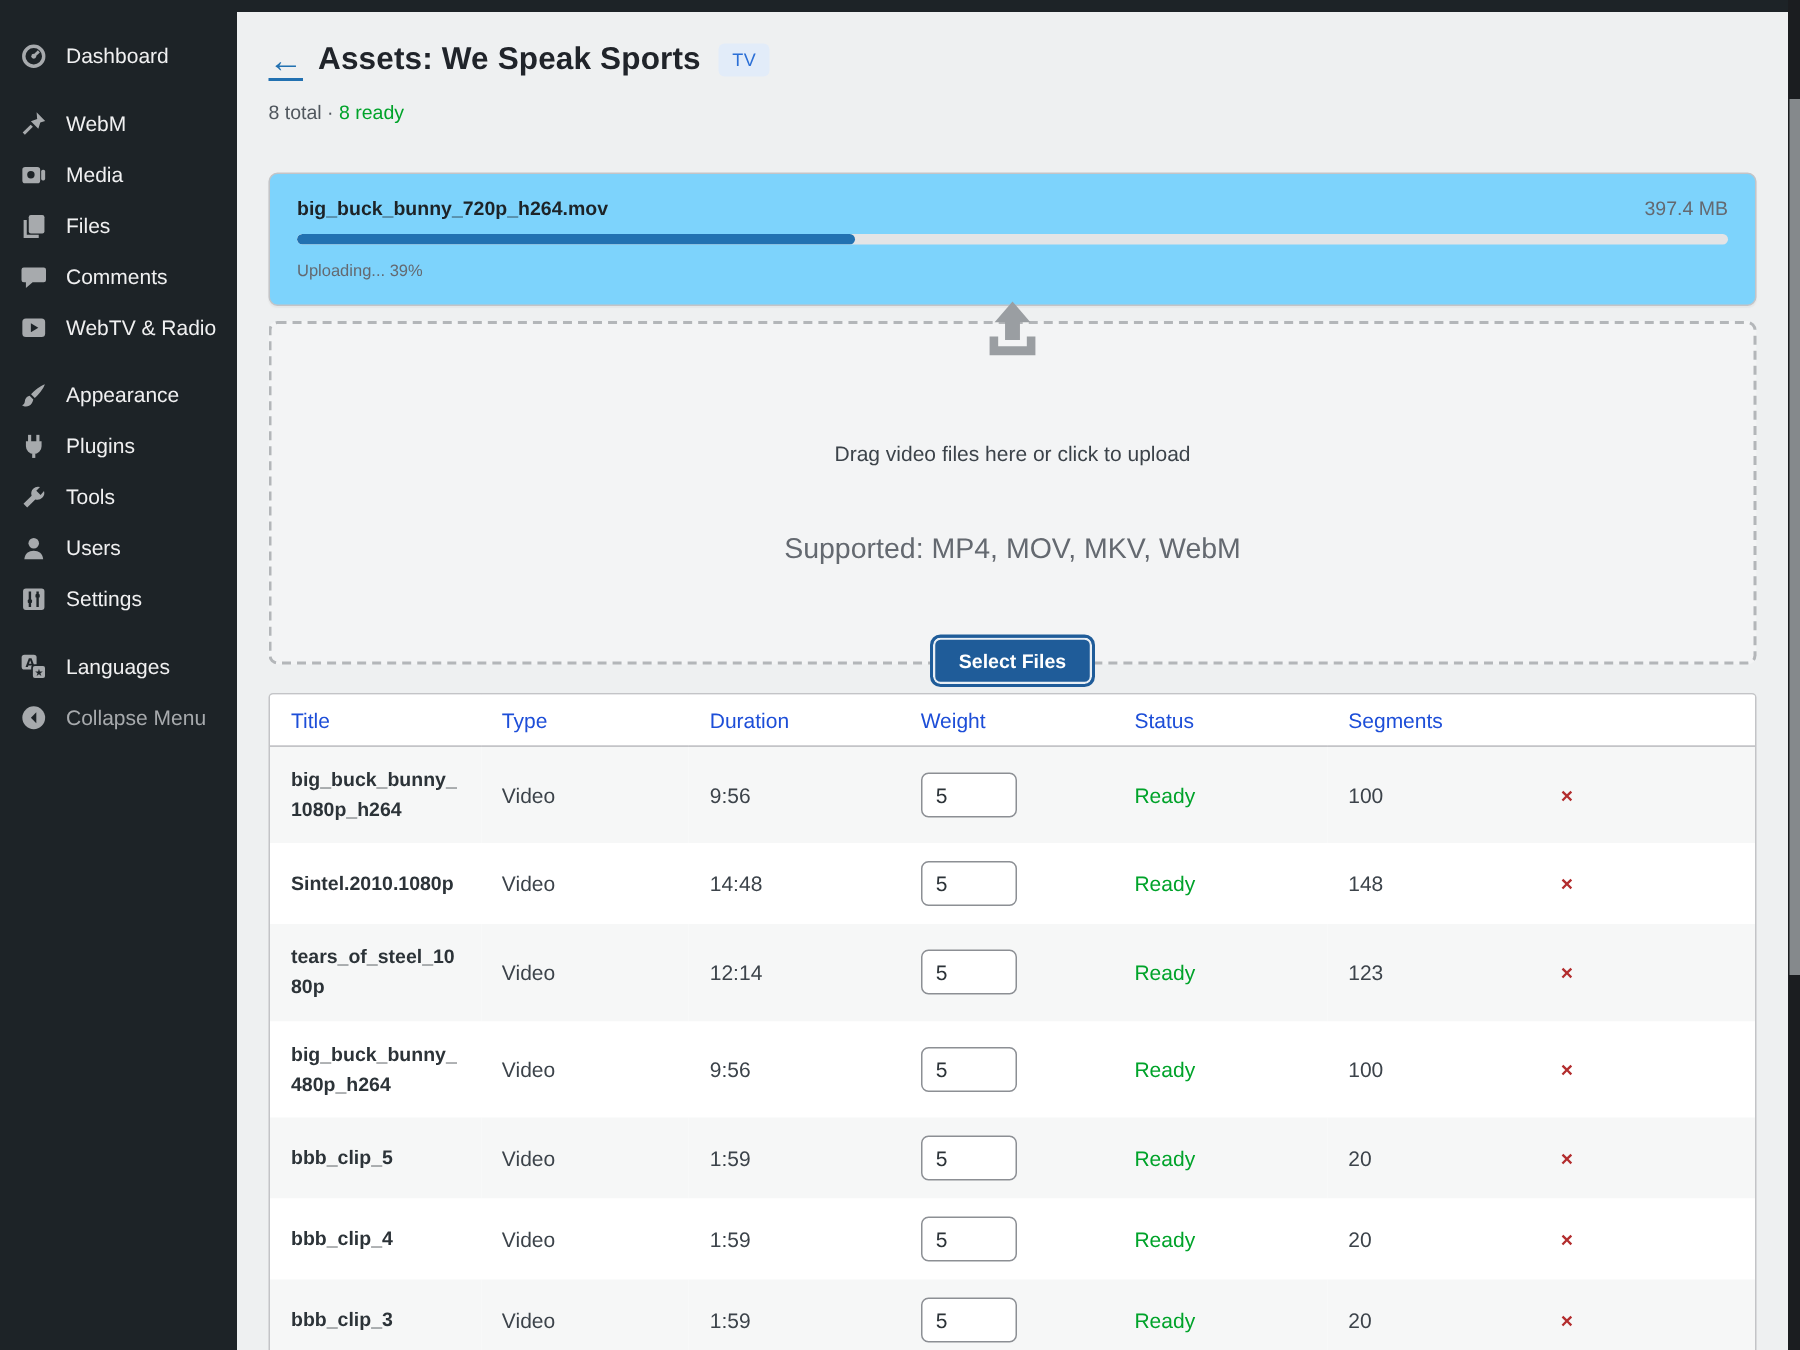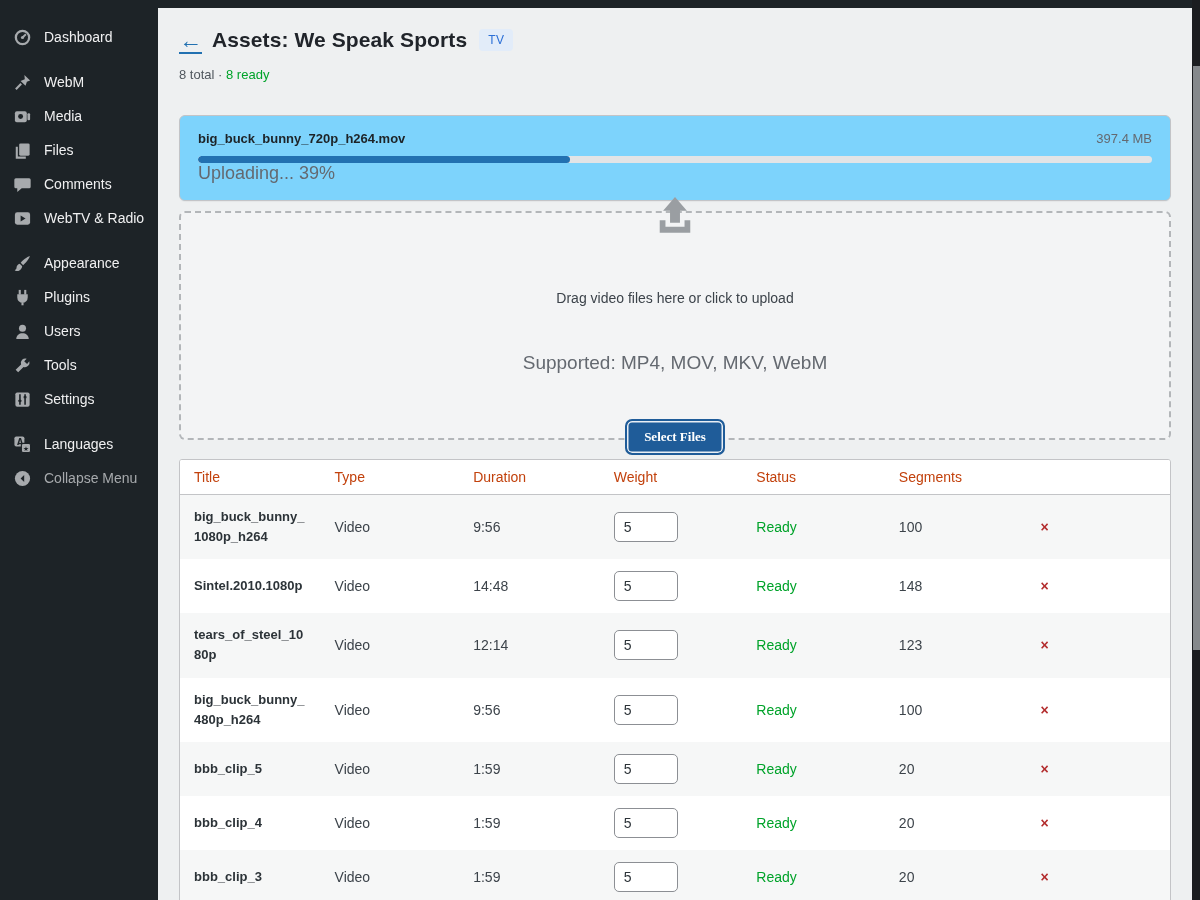--- a/index.html
+++ b/index.html
@@ -53,46 +53,46 @@
     margin-top: 33px; background: #7dd3fc; border: 1px solid #c3c4c7; border-radius: 6px;
     padding: 15px 18px 16px; box-shadow: 0 1px 1px rgba(0,0,0,.04);
   }
   .upload-row { display: flex; justify-content: space-between; align-items: baseline; }
   .upload-filename { font-size: 13px; font-weight: 700; color: #1d2327; }
   .upload-size { font-size: 13px; color: #646970; }
   .progress-track {
     margin-top: 10px; height: 7px; background: #e3e4e6; border-radius: 4px; overflow: hidden;
   }
   .progress-fill { height: 100%; width: 0; background: #2271b1; border-radius: 4px; }
-  .upload-status { margin-top: 0; font-size: 18px; color: #646970; }
+  .upload-status { margin-top: 12px; font-size: 11px; color: #646970; }
 
   
   .dropzone {
     margin-top: 10px; height: 229px; border: 2px dashed #b3b6b9; border-radius: 6px;
     background: #f3f4f5; display: flex; flex-direction: column; align-items: center;
     justify-content: center; text-align: center; cursor: pointer; gap: 32px;
   }
   .dz-icon { width: 46px; height: 42px; color: #9a9ea2; }
   .dz-icon svg { width: 100%; height: 100%; display: block; }
   .dz-line1 { margin-top: 20px; font-size: 14px; color: #3c434a; }
   .dz-line2 { margin-top: 14px; font-size: 19px; color: #646970; }
   .dz-button {
     margin-top: 13px; background: #1f5c99; color: #fff; font-size: 13px; font-weight: 600;
-    font-family: Liberation Serif, serif; padding: 8px 17px; border: 2px solid #1f5c99; border-radius: 7px;
+    font-family: Liberation Sans, sans-serif; padding: 8px 17px; border: 2px solid #1f5c99; border-radius: 7px;
     box-shadow: inset 0 0 0 1.5px rgba(255,255,255,.9); cursor: pointer;
   }
 
   
   .table-card {
     margin-top: 19px; background: #fff; border: 1px solid #c3c4c7; border-radius: 3px;
     overflow: hidden;
   }
   table { width: 100%; border-collapse: collapse; table-layout: fixed; }
   thead th {
-    text-align: left; font-weight: 400; font-size: 14px; color: #c2410c;
+    text-align: left; font-weight: 400; font-size: 14px; color: #1d4ed8;
     padding: 9px 14px; border-bottom: 1px solid #c3c4c7; background: #fff;
   }
   tbody tr:nth-child(odd) { background: #f6f7f7; }
   tbody tr:nth-child(even) { background: #fff; }
   tbody td { padding: 12px 14px; font-size: 14px; color: #3c434a; vertical-align: middle; }
   td.c-title { font-size: 13px; font-weight: 700; color: #2c3338; word-break: break-all; line-height: 1.55; }
   .weight-input {
     width: 64px; height: 30px; border: 1px solid #8c8f94; border-radius: 5px;
     padding: 4px 9px; font-size: 14px; font-family: inherit; color: #2c3338; background: #fff;
   }
@@ -182,33 +182,33 @@
           <rect x="11.8" y="2" width="2.2" height="5" fill="currentColor"></rect>
           <path d="M4.5 6.5h11V10A5.5 5.5 0 0 1 10 15.5 5.5 5.5 0 0 1 4.5 10z" fill="currentColor"></path>
           <rect x="8.9" y="15" width="2.2" height="3.2" fill="currentColor"></rect>
         </svg>
     </span>
     <span>Plugins</span>
   </div>
   <div class="menu-item">
     <span class="mi-icon">
       <svg viewBox="0 0 20 20">
+          <path fill="currentColor" d="M17.2 5.6a4.8 4.8 0 0 1-6.1 5.9l-5.7 5.7-2.6-2.6 5.7-5.7a4.8 4.8 0 0 1 5.9-6.1l-2.6 2.6 3 3z"></path>
+        </svg>
+    </span>
+    <span>Tools</span>
+  </div>
+  <div class="menu-item">
+    <span class="mi-icon">
+      <svg viewBox="0 0 20 20">
           <circle cx="10" cy="6.5" r="3.7" fill="currentColor"></circle>
           <path d="M3.4 17.8c.3-4.1 3.1-6 6.6-6s6.3 1.9 6.6 6z" fill="currentColor"></path>
         </svg>
     </span>
     <span>Users</span>
-  </div>
-  <div class="menu-item">
-    <span class="mi-icon">
-      <svg viewBox="0 0 20 20">
-          <path fill="currentColor" d="M17.2 5.6a4.8 4.8 0 0 1-6.1 5.9l-5.7 5.7-2.6-2.6 5.7-5.7a4.8 4.8 0 0 1 5.9-6.1l-2.6 2.6 3 3z"></path>
-        </svg>
-    </span>
-    <span>Tools</span>
   </div>
   <div class="menu-item">
     <span class="mi-icon">
       <svg viewBox="0 0 20 20">
           <rect x="2.5" y="2.5" width="15" height="15" rx="2" fill="currentColor"></rect>
           <path d="M7.3 4.5v11M12.7 4.5v11" stroke="#1d2327" stroke-width="1.7"></path>
           <rect x="5.8" y="10.2" width="3" height="2.4" rx=".6" fill="#1d2327"></rect>
           <rect x="11.2" y="6.4" width="3" height="2.4" rx=".6" fill="#1d2327"></rect>
         </svg>
     </span>

